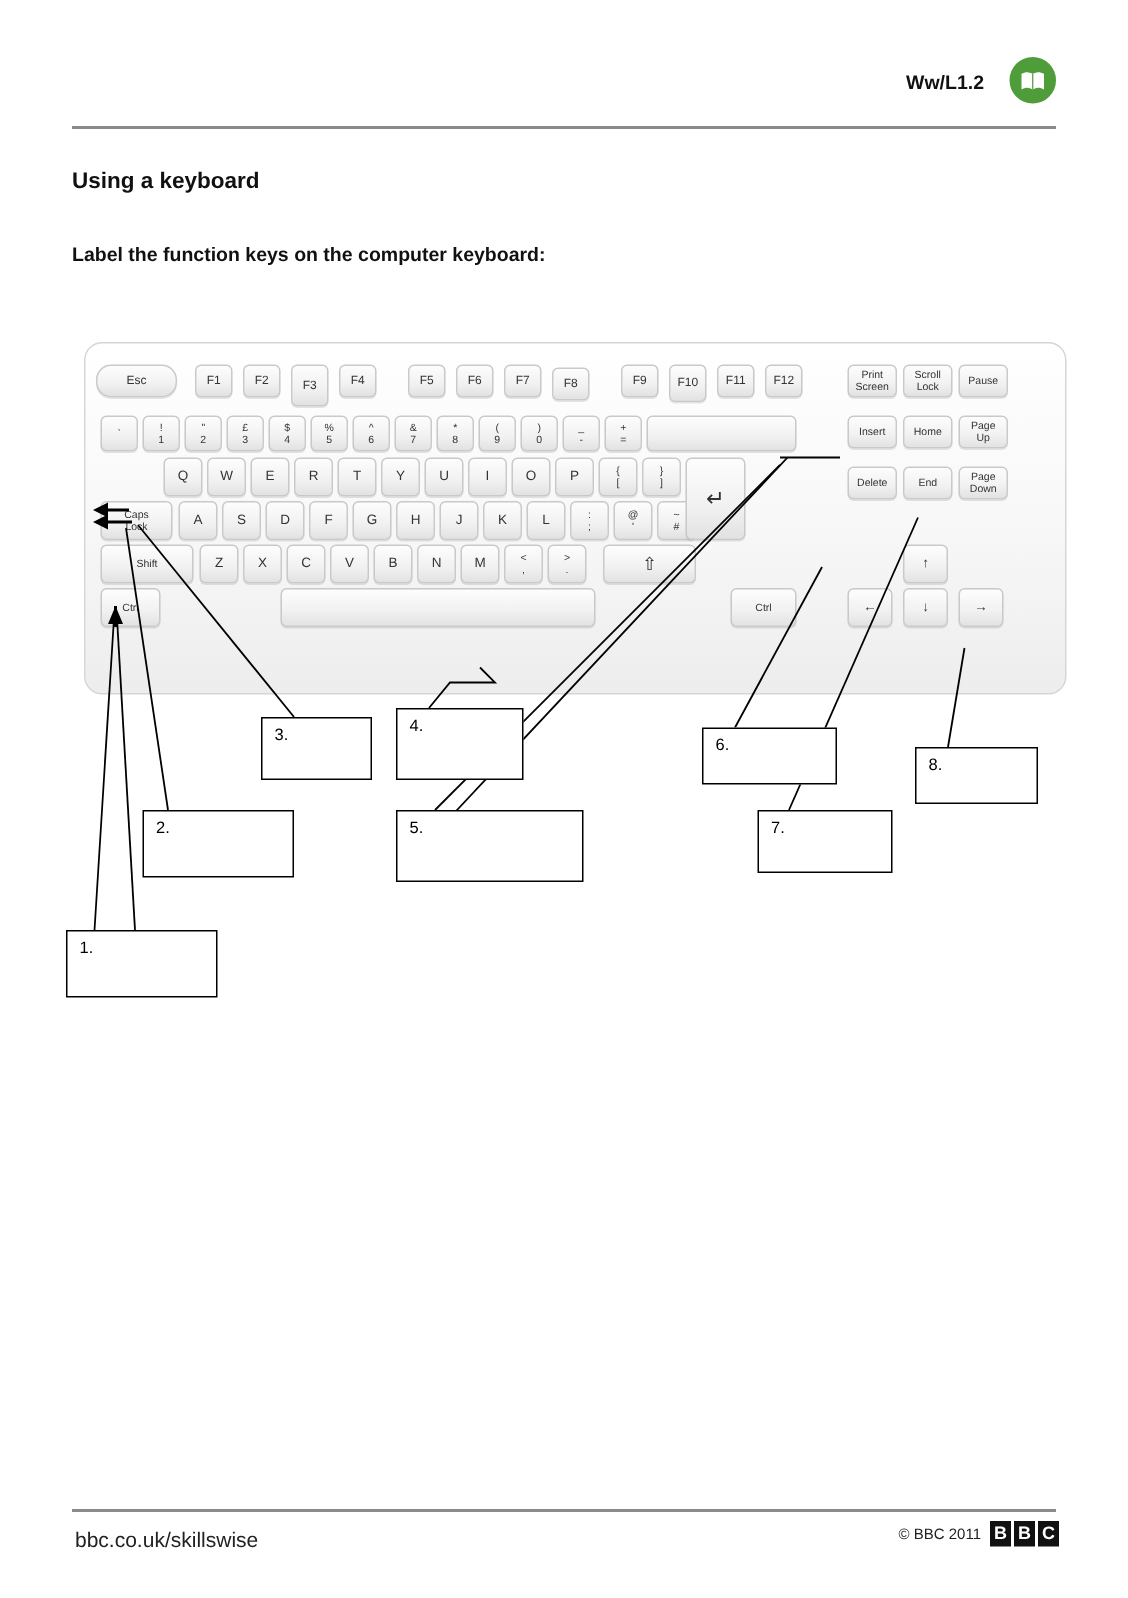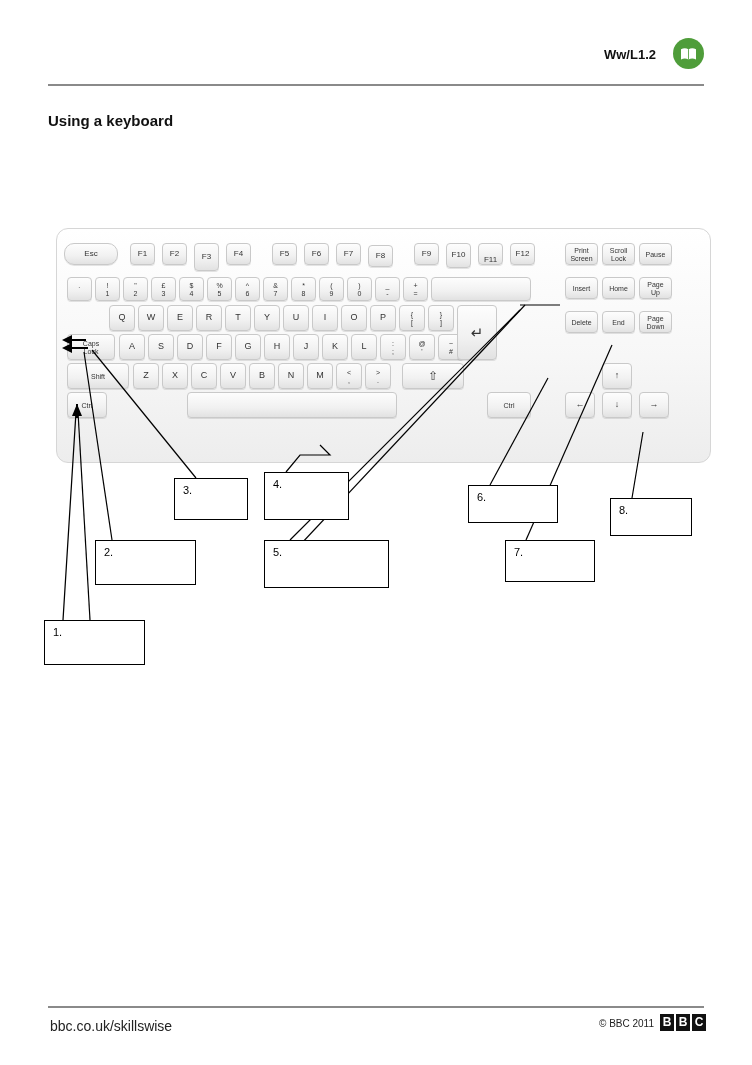--- a/index.html
+++ b/index.html
@@ -124,20 +124,21 @@
       <svg width="17" height="14" viewBox="0 0 17 14" aria-hidden="true">
         <path d="M1 2.2c2.6-1.4 5-1.4 7.5 0v10.4c-2.5-1.4-4.9-1.4-7.5 0z" fill="#ffffff"></path>
         <path d="M16 2.2c-2.6-1.4-5-1.4-7.5 0v10.4c2.5-1.4 4.9-1.4 7.5 0z" fill="#ffffff"></path>
         <path d="M8.5 2.2v10.4" stroke="#4f9d3a" stroke-width="0.8"></path>
       </svg>
     </div>
     <div class="header-rule"></div>
   </div>
 
   <div class="title">Using a keyboard</div>
+  <div class="instruction">Label the function keys on the computer keyboard:</div>
 
   <div class="keyboard" id="kb">
       <div class="key fn" style="left: 7px; top: 14px; width: 54px; height: 22px; border-radius: 10px;">
         <span>Esc</span>
       </div>
       <div class="key fn" style="left: 73px; top: 14px; width: 25px; height: 22px;">
         <span>F1</span>
       </div>
       <div class="key fn" style="left: 105px; top: 14px; width: 25px; height: 22px;">
         <span>F2</span>
@@ -159,21 +160,21 @@
       </div>
       <div class="key fn" style="left: 311px; top: 16px; width: 25px; height: 22px; text-align: right;">
         <span>F8</span>
       </div>
       <div class="key fn" style="left: 357px; top: 14px; width: 25px; height: 22px;">
         <span>F9</span>
       </div>
       <div class="key fn" style="left: 389px; top: 14px; width: 25px; height: 25px;">
         <span>F10</span>
       </div>
-      <div class="key fn" style="left: 421px; top: 14px; width: 25px; height: 22px; align-items: flex-end;">
+      <div class="key fn" style="left: 421px; top: 14px; width: 25px; height: 22px;">
         <span>F11</span>
       </div>
       <div class="key fn" style="left: 453px; top: 14px; width: 25px; height: 22px;">
         <span>F12</span>
       </div>
       <div class="key dual tiny" style="left: 508px; top: 14px; width: 33px; height: 22px;">
         <span class="top">Print</span>
         <span class="bot">Screen</span>
       </div>
       <div class="key dual tiny" style="left: 545px; top: 14px; width: 33px; height: 22px;">

